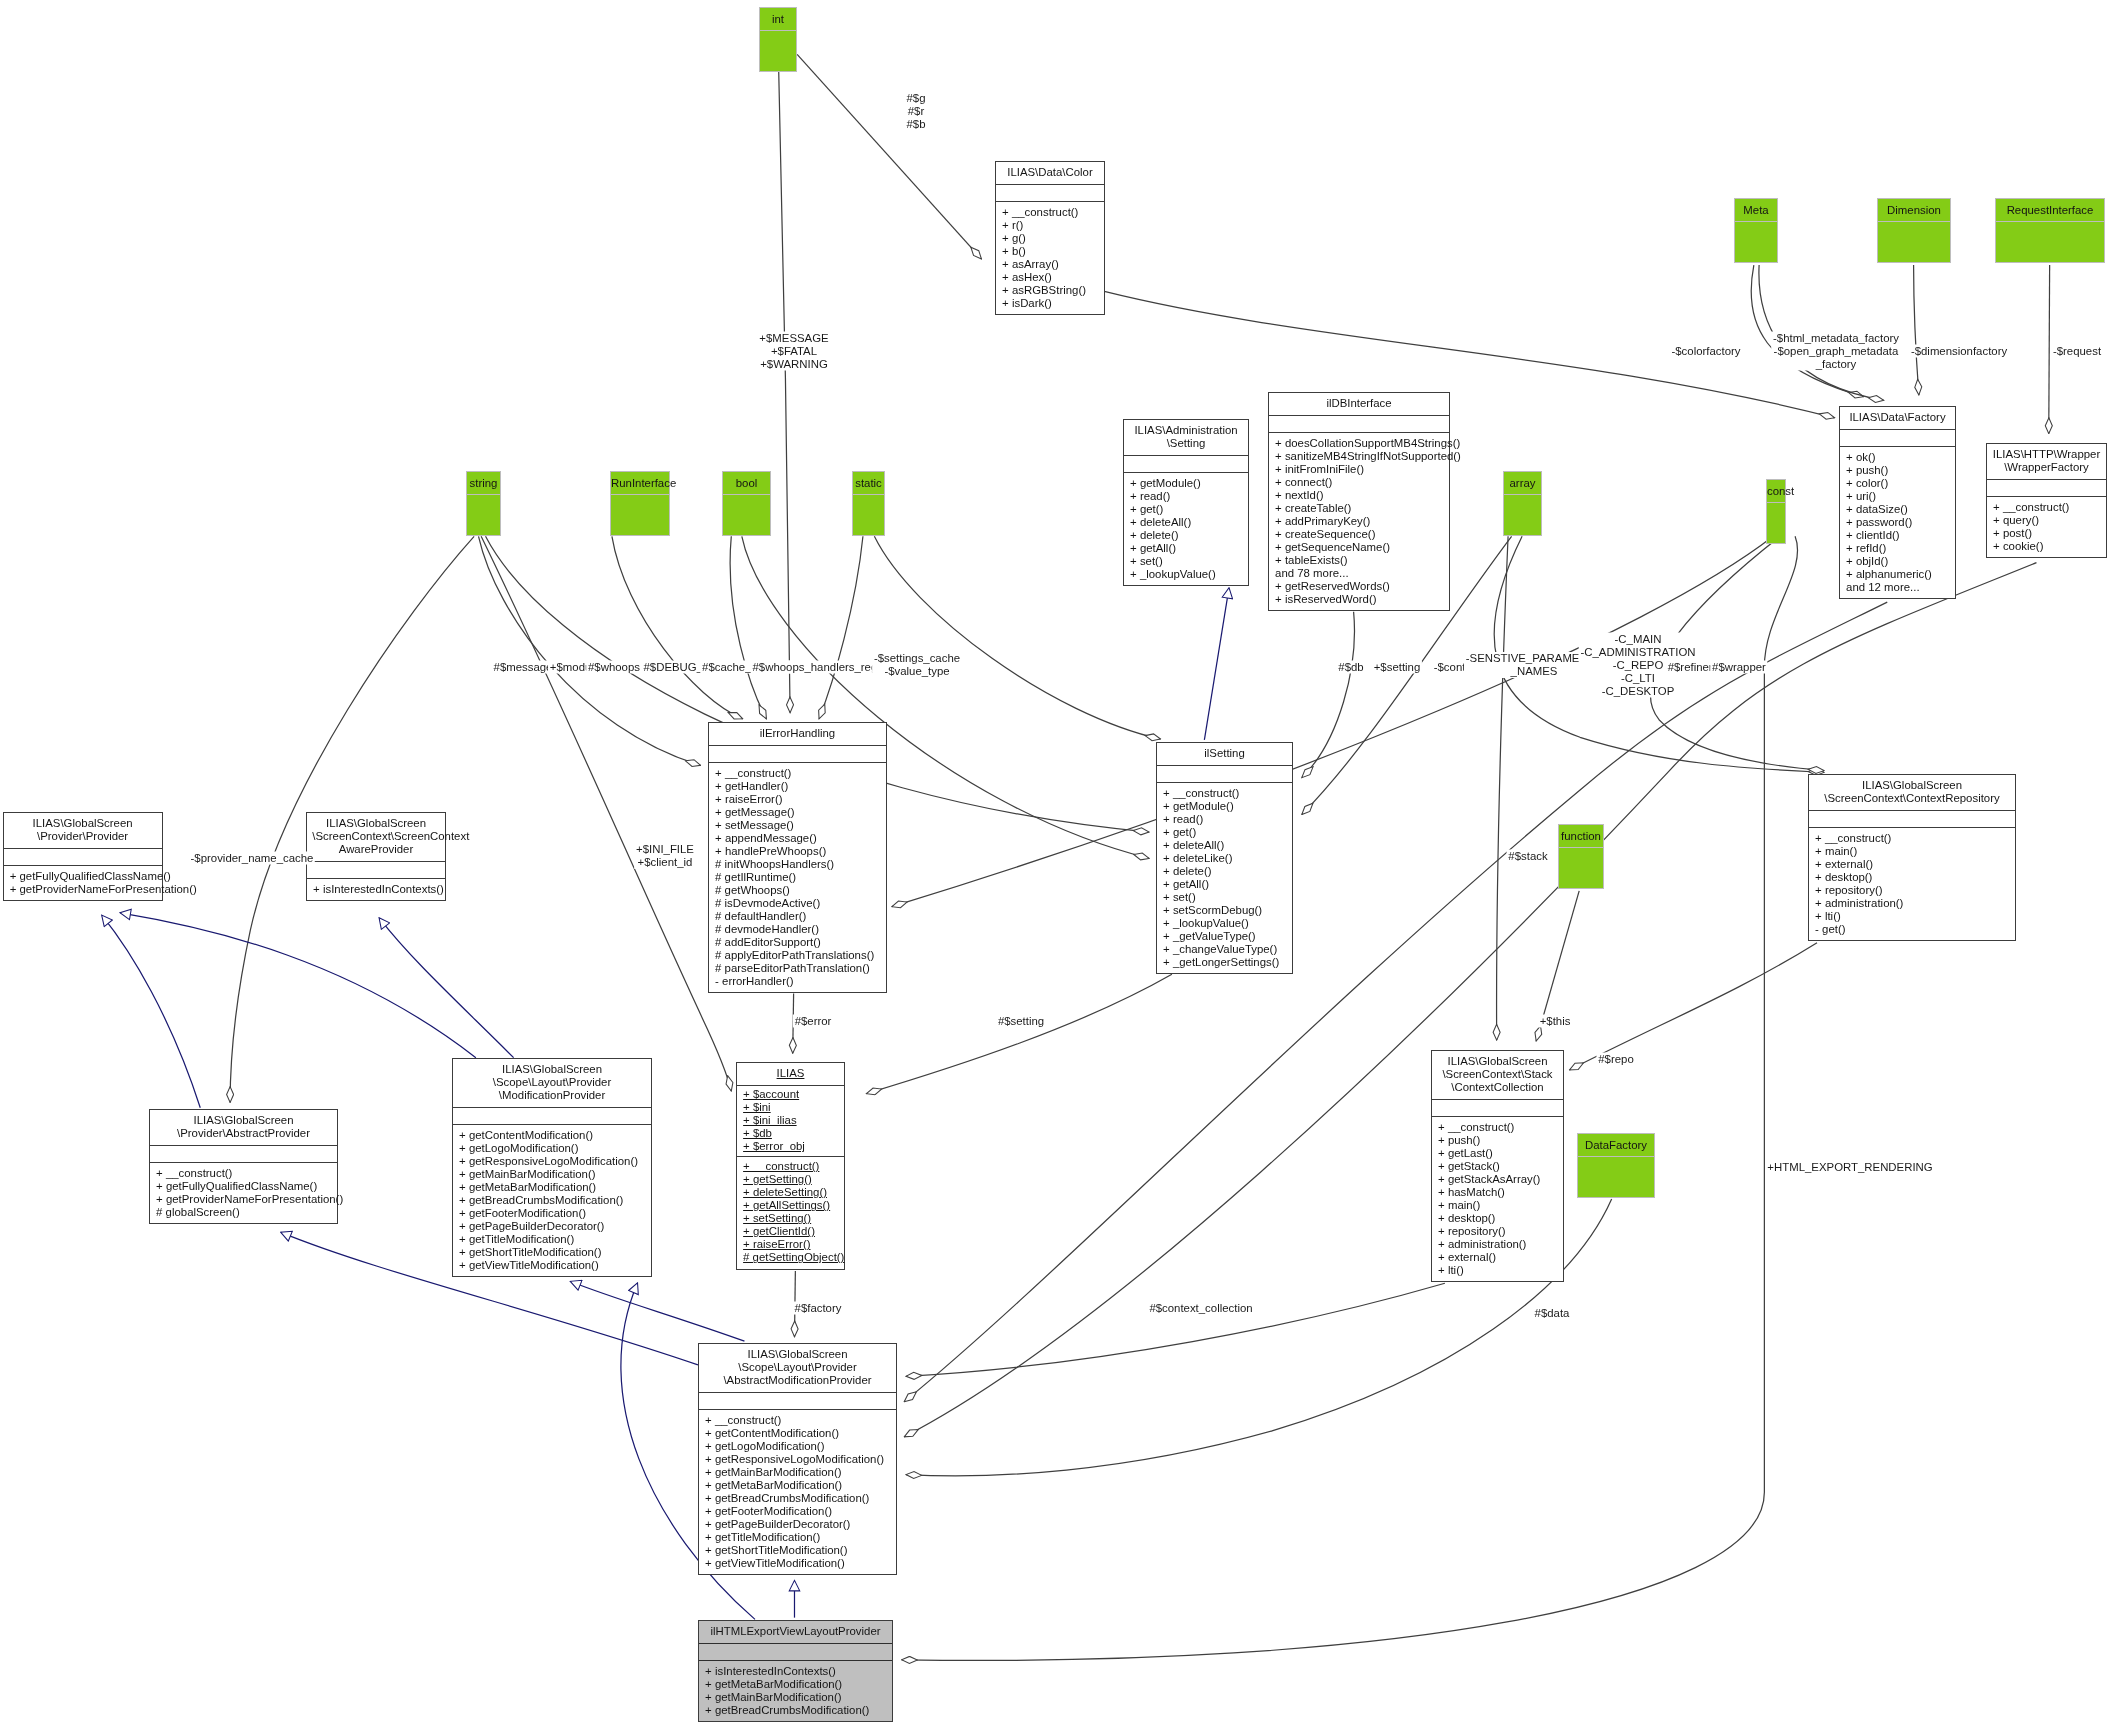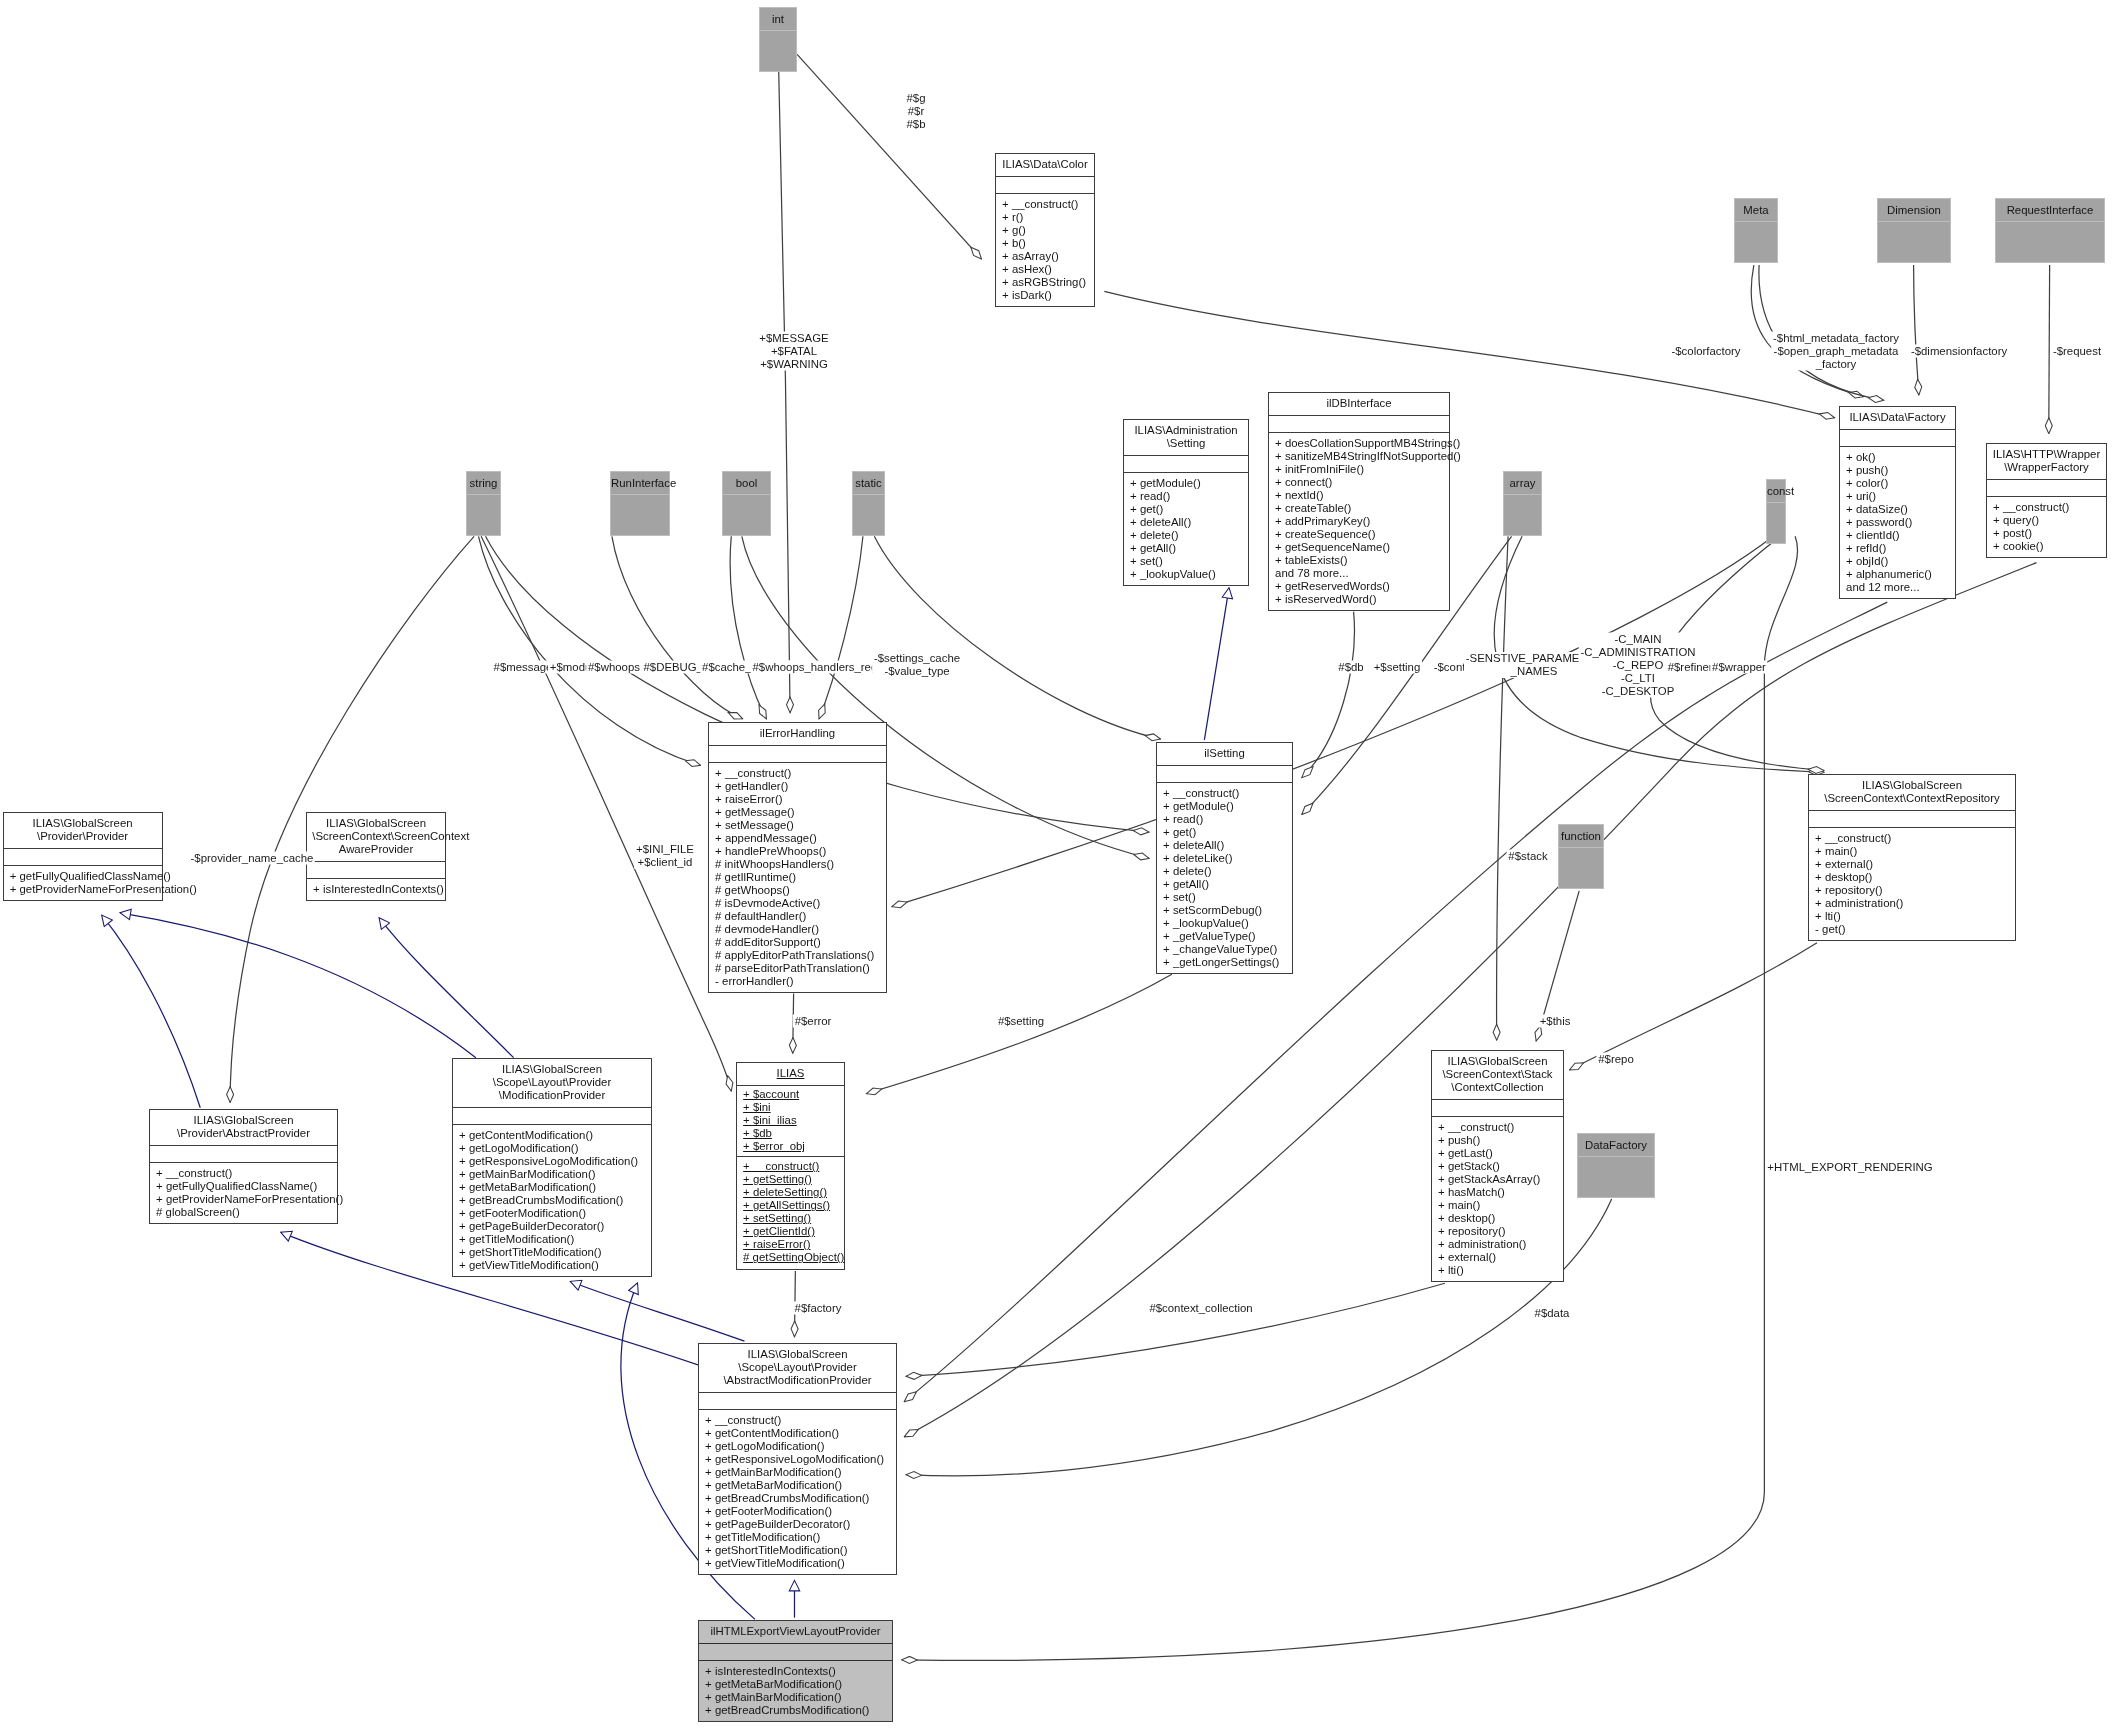--- a/index.html
+++ b/index.html
@@ -11,21 +11,21 @@
           background:#fff;padding:0 1.8px;color:#1a1a1a;}
   .cbox{position:absolute;z-index:2;background:#fff;border:1.8px solid #3c3c3c;box-sizing:border-box;}
   .cbox .ttl{padding:4.4px 5.3px;text-align:center;font-size:11.4px;line-height:13px;
              border-bottom:1.8px solid #3c3c3c;white-space:nowrap;}
   .cbox .attrs{min-height:17.6px;border-bottom:1.8px solid #3c3c3c;padding:2.6px 6.1px;
                font-size:11.4px;line-height:13px;box-sizing:border-box;}
   .cbox .meths{padding:3.5px 6.1px 4.4px 6.1px;font-size:11.4px;line-height:13px;}
   .cbox .mline,.cbox .aline{white-space:nowrap;}
   .cbox.hl{background:#bfbfbf;}
   .cbox.hl .ttl,.cbox.hl .attrs{border-color:#2e2e2e;}
-  .tbox{position:absolute;z-index:2;background:#a3a3a3;border:0.9px solid #bdbdbd;box-sizing:border-box;}
+  .tbox{position:absolute;z-index:2;background:#84cc16;border:0.9px solid #bdbdbd;box-sizing:border-box;}
   .tbox .tttl{height:22px;border-bottom:0.9px solid #bdbdbd;text-align:center;
               font-size:11.4px;line-height:22px;white-space:nowrap;}
   .tbox .tcell{height:20px;}
   .tbox .tcell:first-of-type{border-bottom:0.9px solid #bdbdbd;}
 </style>
 </head>
 <body>
 
 <div id="canvas">
   <svg id="edges" width="2120" height="1730" viewBox="0 0 2415 1971">
@@ -79,21 +79,21 @@
         <path d="M848,1528 C770,1500 700,1480 650,1460" stroke="#191970" marker-end="url(#mT)"></path>
         <path d="M795,1555 C620,1495 432,1450 320,1404" stroke="#191970" marker-end="url(#mT)"></path>
       </g>
   </svg>
   <div id="boxes">
       <div class="tbox" style="left: 759px; top: 7px; width: 38px;">
         <div class="tttl">int</div>
         <div class="tcell"></div>
         <div class="tcell"></div>
       </div>
-      <div class="cbox" style="left: 995px; top: 153px; width: 100px;">
+      <div class="cbox" style="left: 995px; top: 161px; width: 110px;">
         <div class="ttl">
           <div>ILIAS\Data\Color</div>
         </div>
         <div class="attrs"></div>
         <div class="meths">
           <div class="mline">+ __construct()</div>
           <div class="mline">+ r()</div>
           <div class="mline">+ g()</div>
           <div class="mline">+ b()</div>
           <div class="mline">+ asArray()</div>

